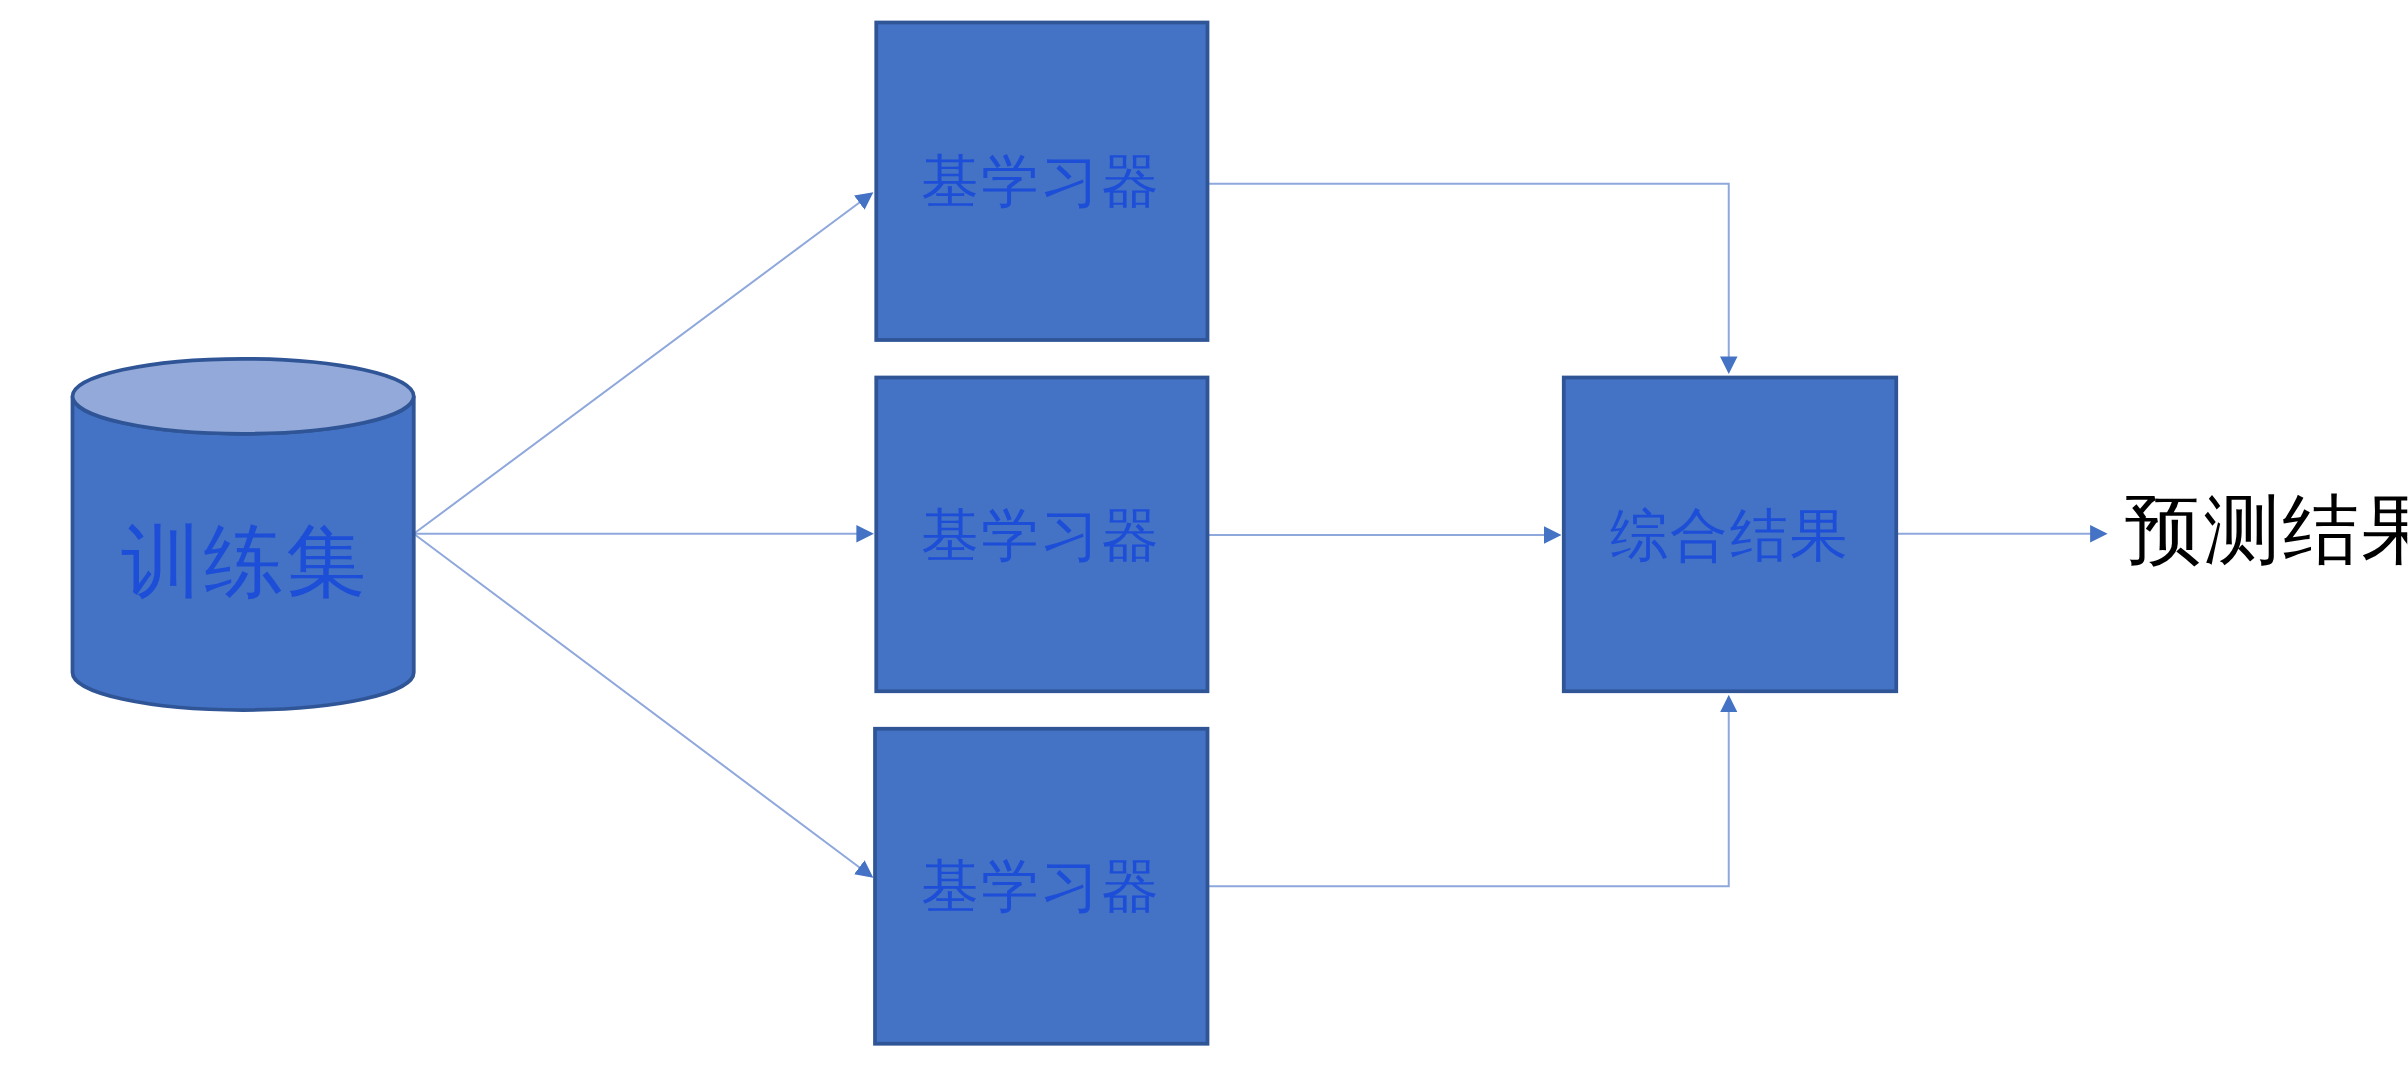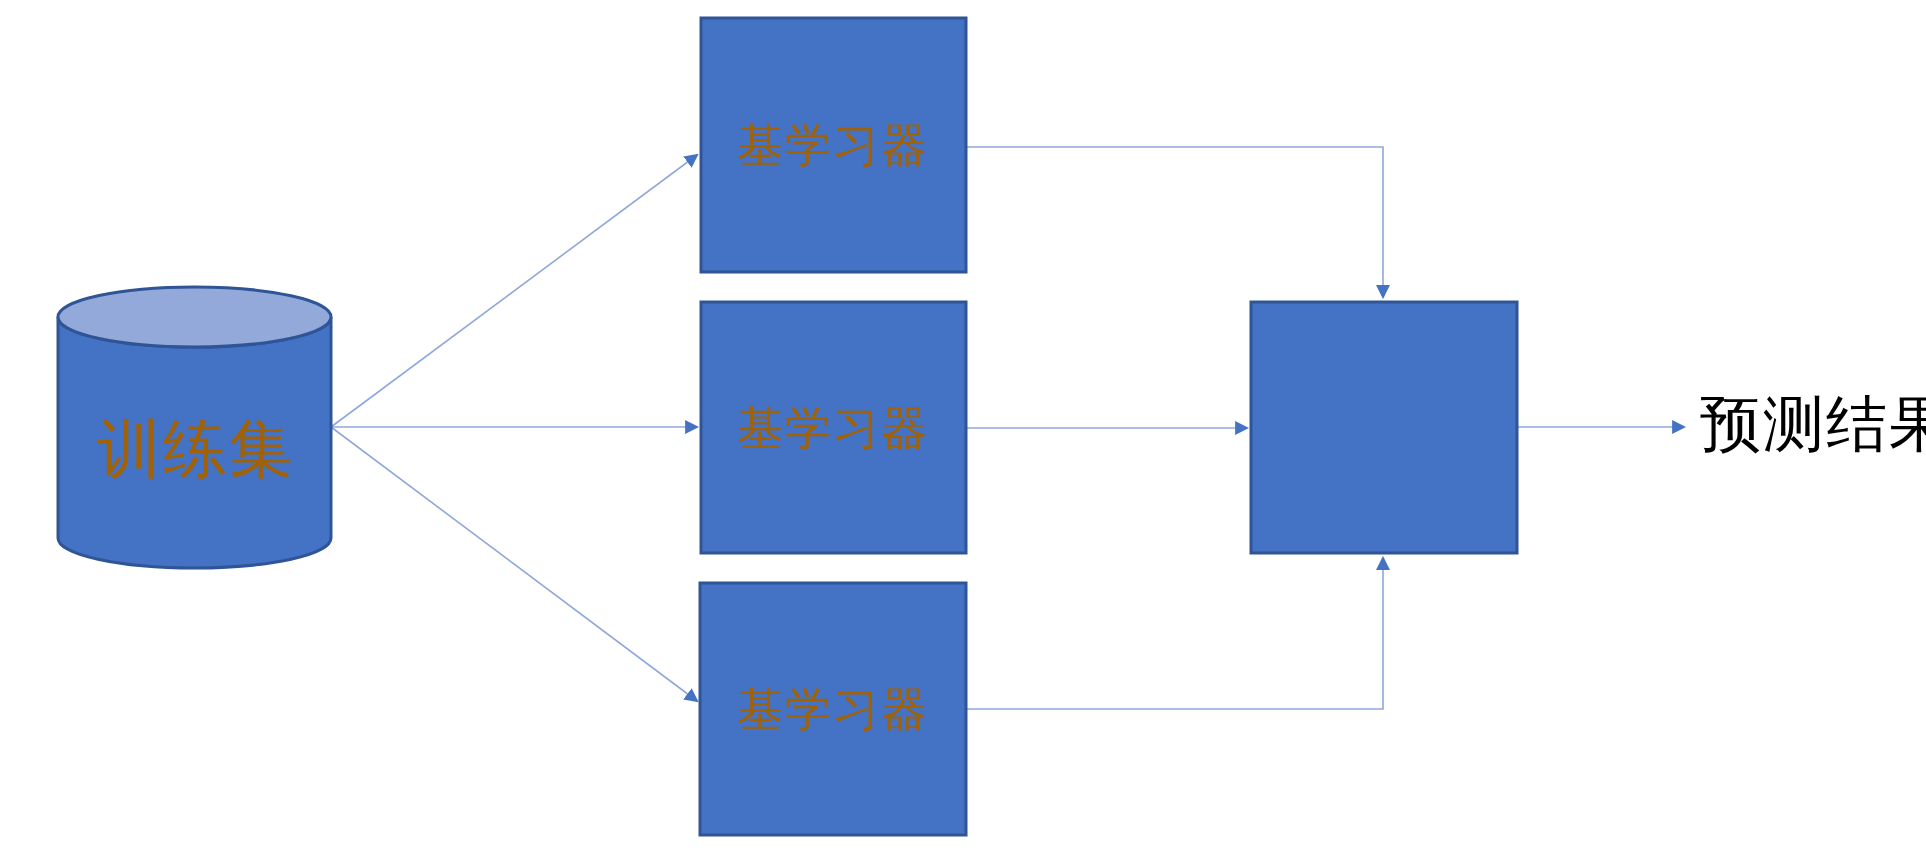--- a/index.html
+++ b/index.html
@@ -18,21 +18,21 @@
   .diagram-svg {
     position: absolute;
     inset: 0;
     width: 1926px;
     height: 854px;
     display: block;
   }
   .node-label {
     position: absolute;
     transform: translate(-50%, -50%);
-    color: #a16207;
+    color: #1d4ed8;
     font-size: 46px;
     letter-spacing: 2px;
     white-space: nowrap;
     line-height: 1;
     text-align: right;
     user-select: none;
   }
   .node-label.cylinder-label {
     font-size: 64px;
   }
@@ -102,16 +102,17 @@
   </svg>
 
   <div class="node-label cylinder-label" style="left:196px; top:449px;">训练集</div>
 
   <div class="node-label" style="left:833px; top:145px;">基学习器</div>
 
   <div class="node-label" style="left:833px; top:428px;">基学习器</div>
 
   <div class="node-label" style="left:833px; top:709px;">基学习器</div>
 
+  <div class="node-label" style="left:1384px; top:428px;">综合结果</div>
 
   <div class="output-label" style="left:1700px; top:424px;">预测结果</div>
 
 </div>
 
 </body></html>

